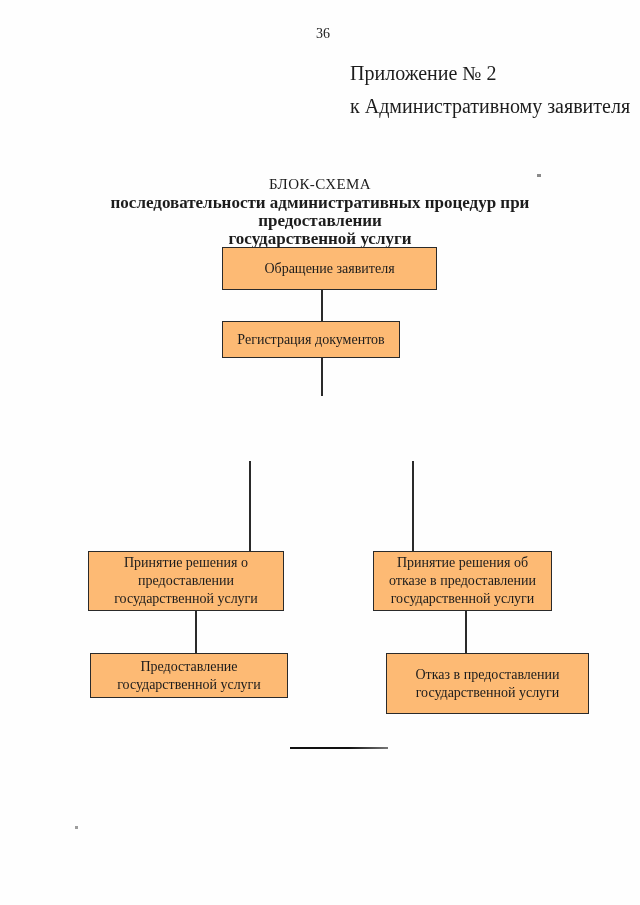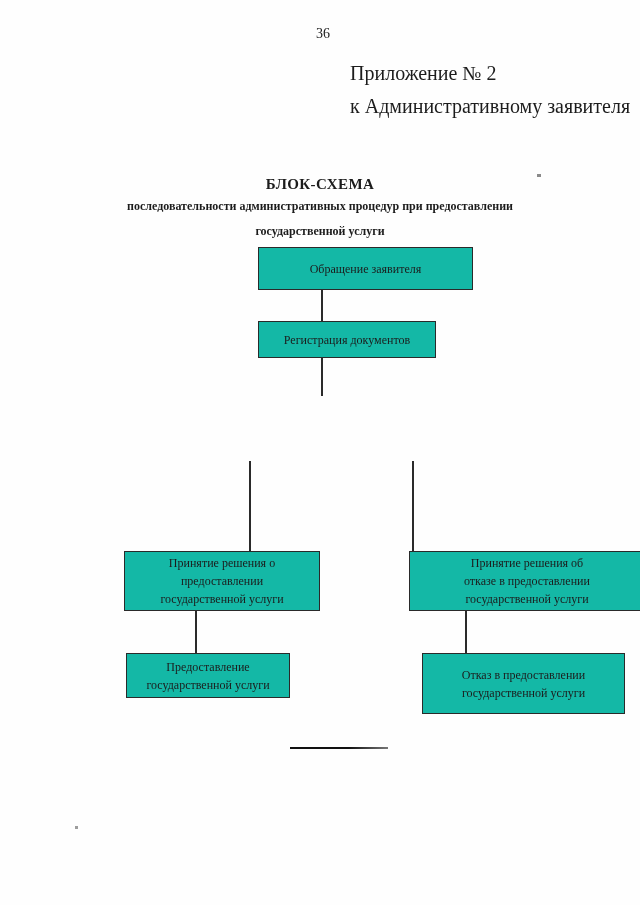--- a/index.html
+++ b/index.html
@@ -25,53 +25,52 @@
   .appendix-line { font-size: 20px; }
   .appendix-1 { left: 350px; top: 62px; }
   .appendix-2 { left: 350px; top: 95px; }
 
   .title-block {
     left: 60px; top: 176px; width: 520px;
     text-align: center;
   }
   .title-heading {
     font-size: 15px;
-    font-weight: bold;
+    font-weight: normal;
     letter-spacing: 0.4px;
     line-height: 17px;
     margin: 0;
   }
   .title-subtitle {
-    font-size: 12px;
+    font-size: 17px;
     font-weight: bold;
-    line-height: 25px;
+    line-height: 18px;
     white-space: pre-line;
     margin-top: 1px;
   }
 
   .flow-box {
     box-sizing: border-box;
     border: 1.6px solid #2a2a2a;
-    background: #14b8a6;
+    background: #fdba74;
     display: flex;
     align-items: center;
     justify-content: center;
     text-align: center;
-    font-size: 12px;
+    font-size: 14px;
     line-height: 18px;
     white-space: pre-line;
     padding: 2px 4px;
-    margin-left: 36px;
   }
   #node-applicant-request   { left: 222px; top: 247px; width: 215px; height: 43px; }
   #node-doc-registration    { left: 222px; top: 321px; width: 178px; height: 37px; }
   #node-legal-expertise     { left: 193px; top: 395px; width: 275px; height: 67px; }
   #node-decision-grant      { left:  88px; top: 551px; width: 196px; height: 60px; }
-  #node-decision-refusal    { left: 373px; top: 551px; width: 236px; height: 60px; }
-  #node-service-provision   { left:  90px; top: 653px; width: 164px; height: 45px; }
+  #node-decision-refusal    { left: 373px; top: 551px; width: 179px; height: 60px; }
+  #node-service-provision   { left:  90px; top: 653px; width: 198px; height: 45px; }
   #node-service-refusal     { left: 386px; top: 653px; width: 203px; height: 61px; }
 
   .connector {
     width: 1.6px;
     background: #2a2a2a;
   }
   #conn-1-2   { left: 321px; top: 289px; height: 33px; }
   #conn-2-3   { left: 321px; top: 357px; height: 39px; }
   #conn-3-4   { left: 249px; top: 461px; height: 91px; }
   #conn-3-5   { left: 412px; top: 461px; height: 91px; }

